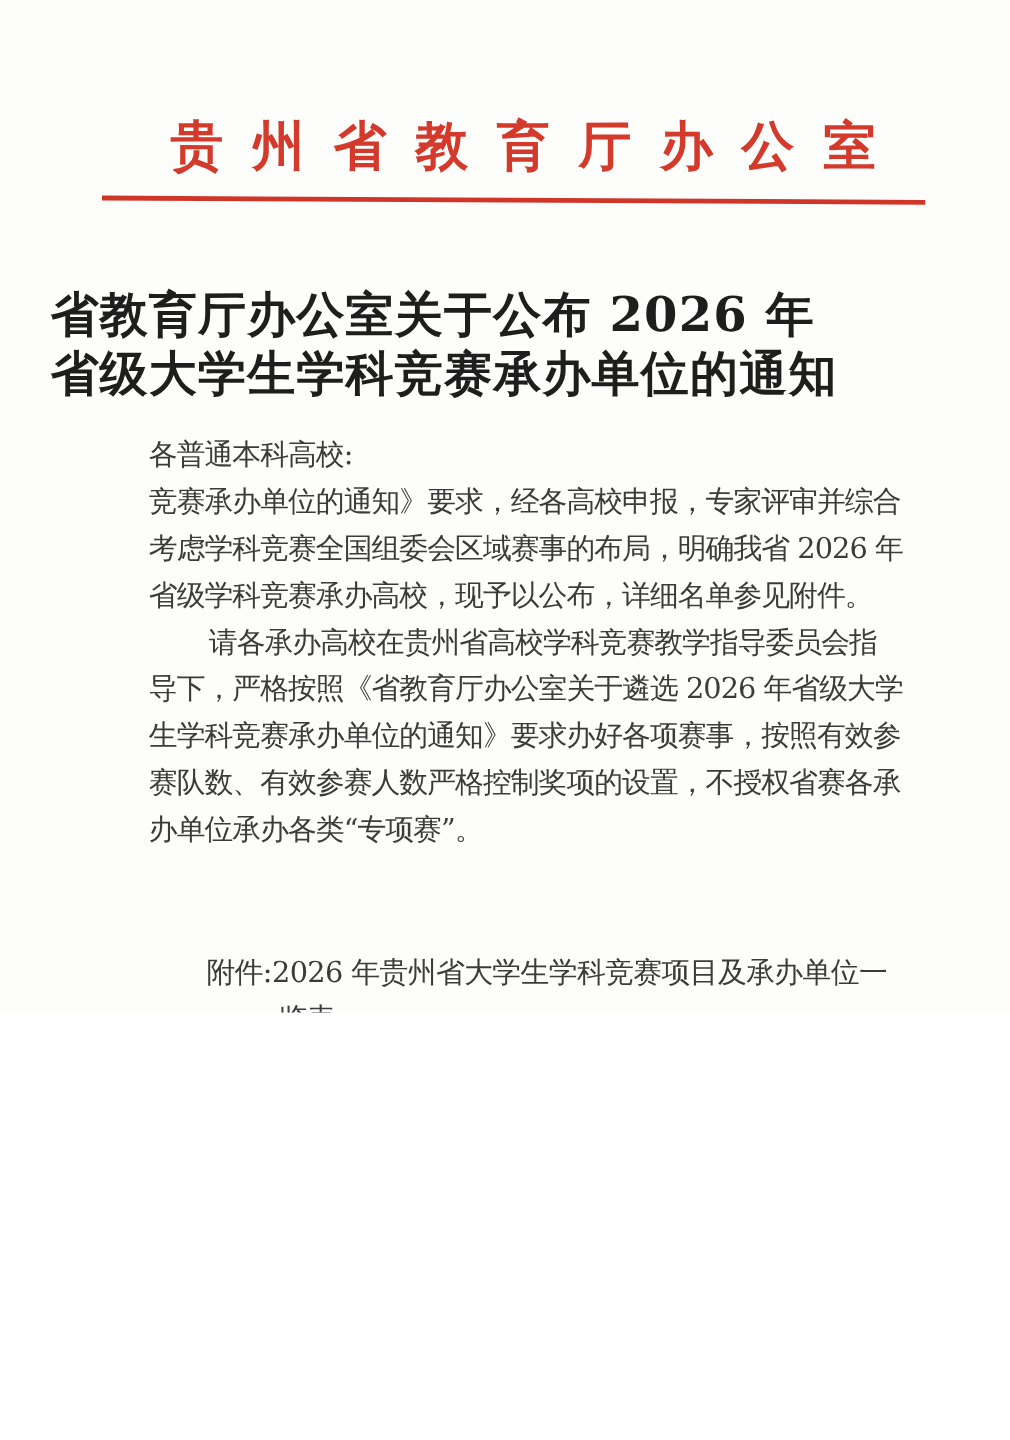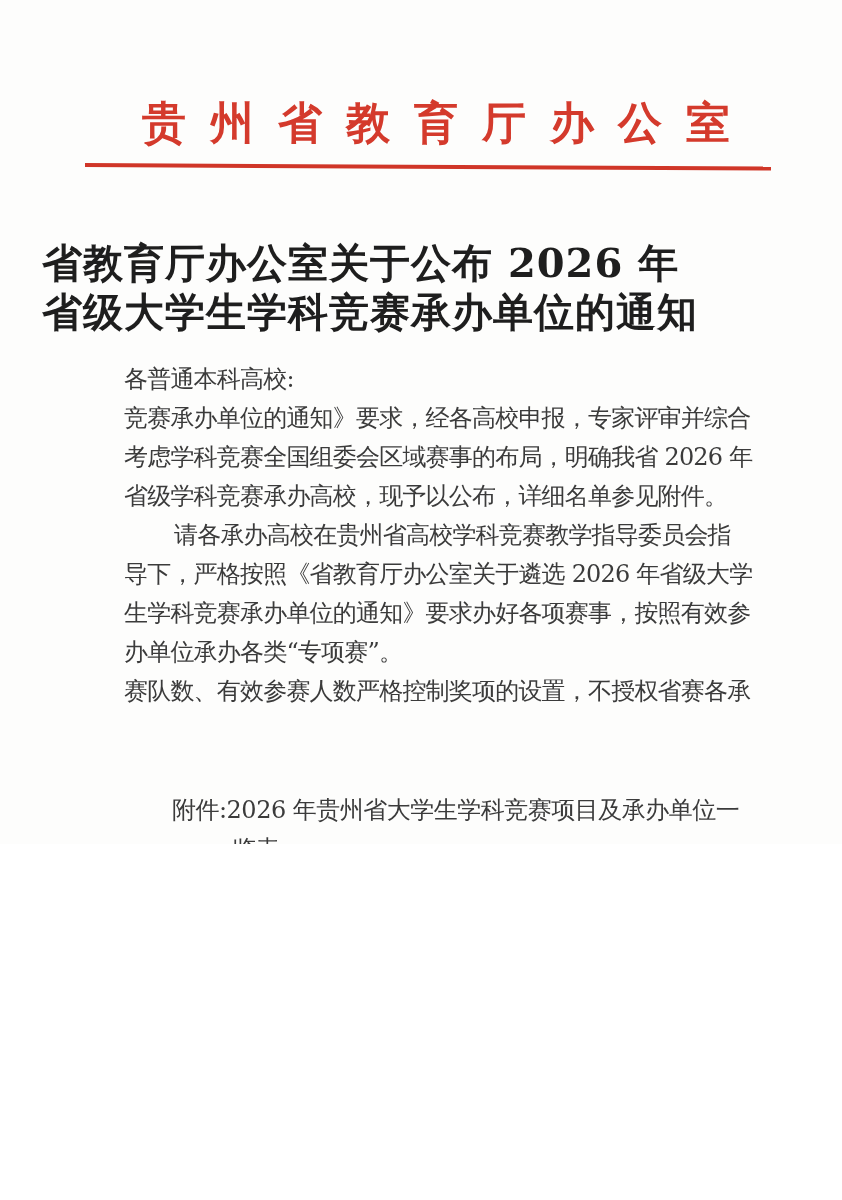--- a/index.html
+++ b/index.html
@@ -157,22 +157,22 @@
   </div>
 
   <div class="doc-body">
     <div class="line">各普通本科高校:</div>
     <div class="line">竞赛承办单位的通知》要求，经各高校申报，专家评审并综合</div>
     <div class="line">考虑学科竞赛全国组委会区域赛事的布局，明确我省 2026 年</div>
     <div class="line">省级学科竞赛承办高校，现予以公布，详细名单参见附件。</div>
     <div class="line indent">请各承办高校在贵州省高校学科竞赛教学指导委员会指</div>
     <div class="line">导下，严格按照《省教育厅办公室关于遴选 2026 年省级大学</div>
     <div class="line">生学科竞赛承办单位的通知》要求办好各项赛事，按照有效参</div>
+    <div class="line">赛队数、有效参赛人数严格控制奖项的设置，不授权省赛各承</div>
     <div class="line">办单位承办各类“专项赛”。</div>
-    <div class="line">赛队数、有效参赛人数严格控制奖项的设置，不授权省赛各承</div>
   </div>
 
   <div class="attachment">
     <div>附件:2026 年贵州省大学生学科竞赛项目及承办单位一</div>
     <div class="cont">览表</div>
   </div>
 
   <svg class="seal" viewBox="0 0 185 185">
     <defs>
       <path id="arcTop" d="M 31.4 79.1 A 62 62 0 0 1 152.6 79.1"></path>

